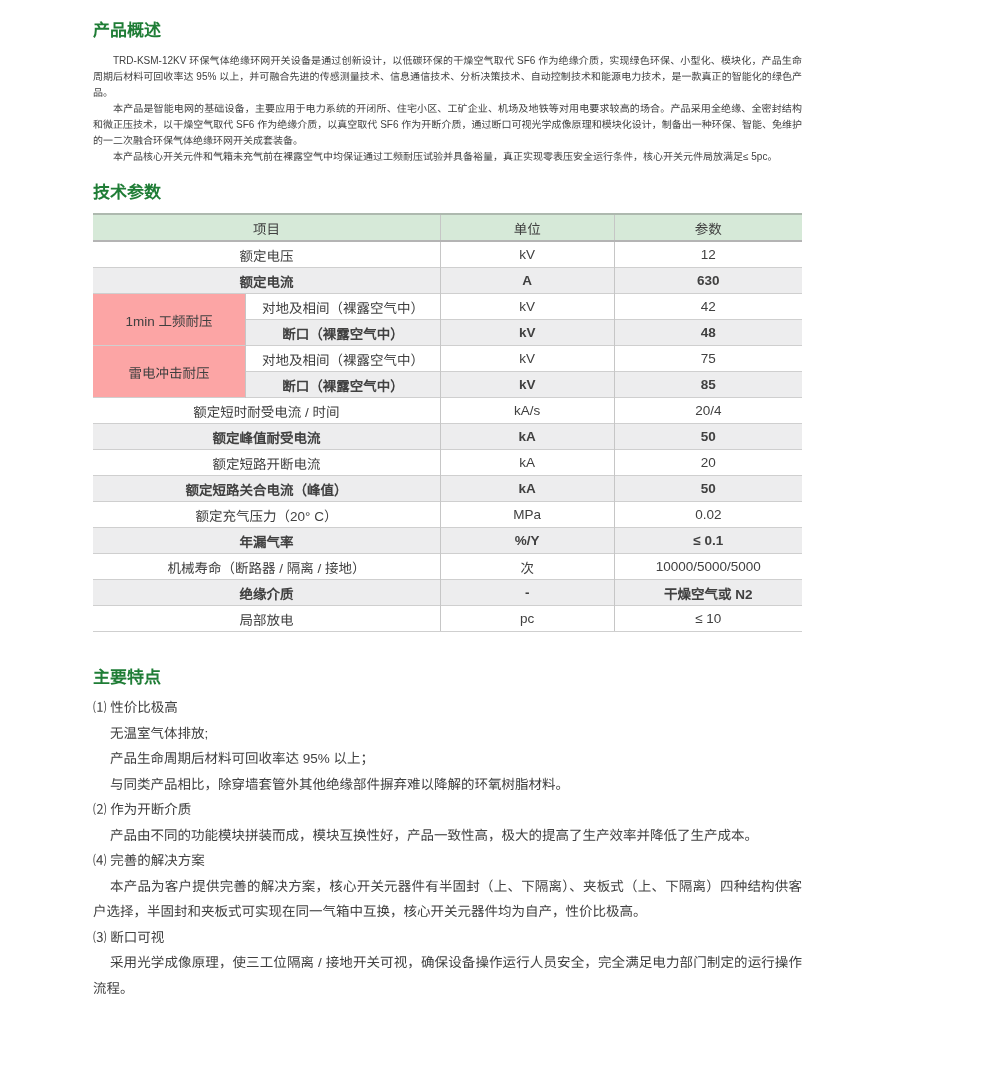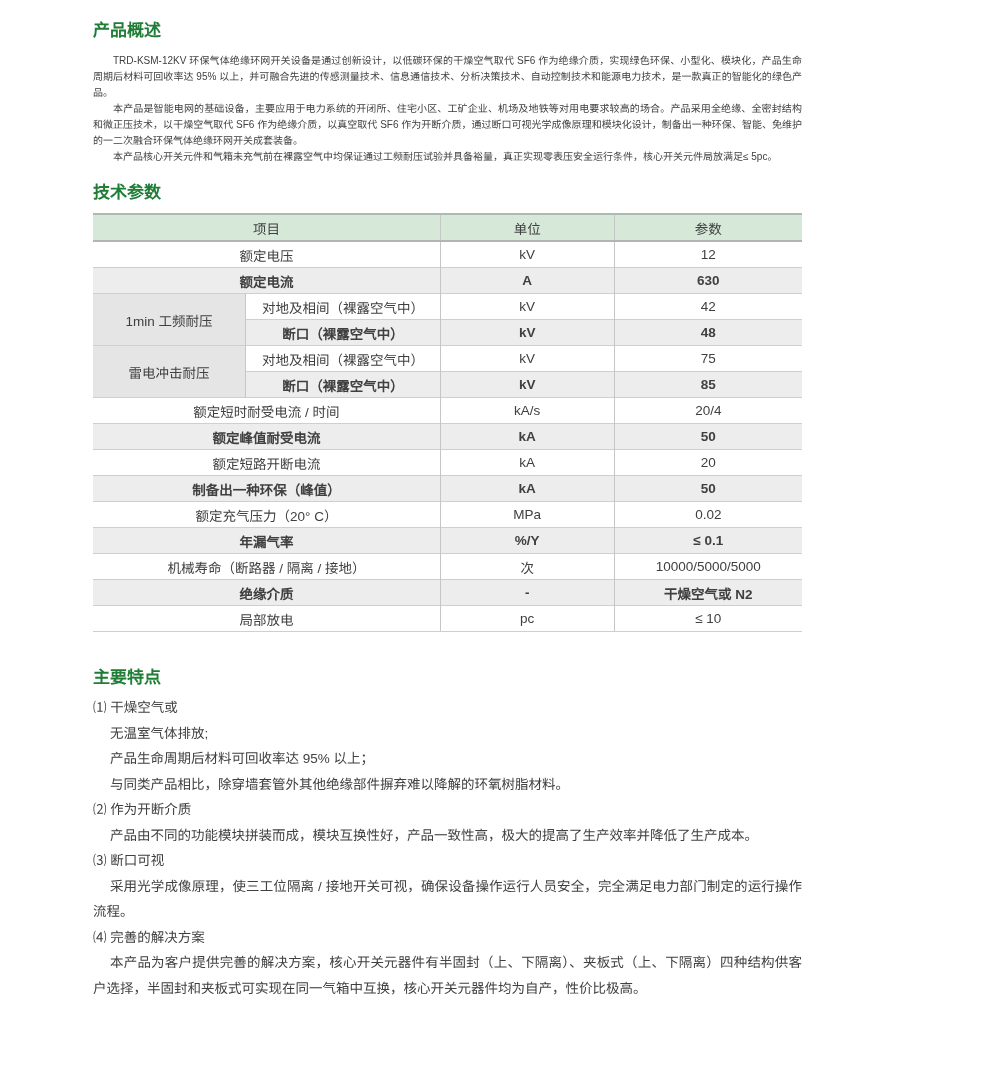--- a/index.html
+++ b/index.html
@@ -66,21 +66,21 @@
   .spec-table tbody tr:last-child td {
     border-bottom: 1px solid #cfcfcf;
     text-align: center;
   }
   .spec-table .c-unit,
   .spec-table .c-value,
   .spec-table .c-sub {
     border-left: 1px solid #c6c6c6;
   }
   .spec-table tr.alt td { background: #ededee; font-weight: bold; }
-  .spec-table td.merged { background: #e5e5e5; }
+  .spec-table td.merged { background: #fca5a5; }
   
   .features-title { margin-top: 36px; }
   .features-body {
     margin-top: 8px;
     font-size: 13.5px;
     line-height: 25.5px;
     text-align: justify;
   }
   .feature-heading {
     margin: 0;
@@ -163,21 +163,21 @@
           <td colspan="2" class="c-item">额定峰值耐受电流</td>
           <td class="c-unit">kA</td>
           <td class="c-value">50</td>
         </tr>
         <tr>
           <td colspan="2" class="c-item">额定短路开断电流</td>
           <td class="c-unit">kA</td>
           <td class="c-value">20</td>
         </tr>
         <tr class="alt">
-          <td colspan="2" class="c-item">制备出一种环保（峰值）</td>
+          <td colspan="2" class="c-item">额定短路关合电流（峰值）</td>
           <td class="c-unit">kA</td>
           <td class="c-value">50</td>
         </tr>
         <tr>
           <td colspan="2" class="c-item">额定充气压力（20° C）</td>
           <td class="c-unit">MPa</td>
           <td class="c-value">0.02</td>
         </tr>
         <tr class="alt">
           <td colspan="2" class="c-item">年漏气率</td>
@@ -201,37 +201,37 @@
         </tr>
       </tbody>
     </table>
   </section>
 
   <section>
     <h2 class="section-title features-title">主要特点</h2>
     <div class="features-body">
 
       <div class="feature">
-        <p class="feature-heading">⑴ 干燥空气或</p>
+        <p class="feature-heading">⑴ 性价比极高</p>
         <p class="feature-line">无温室气体排放;</p>
         <p class="feature-line">产品生命周期后材料可回收率达 95% 以上；</p>
         <p class="feature-line">与同类产品相比，除穿墙套管外其他绝缘部件摒弃难以降解的环氧树脂材料。</p>
       </div>
 
       <div class="feature">
         <p class="feature-heading">⑵ 作为开断介质</p>
         <p class="feature-line">产品由不同的功能模块拼装而成，模块互换性好，产品一致性高，极大的提高了生产效率并降低了生产成本。</p>
       </div>
 
       <div class="feature">
+        <p class="feature-heading">⑷ 完善的解决方案</p>
+        <p class="feature-line">本产品为客户提供完善的解决方案，核心开关元器件有半固封（上、下隔离）、夹板式（上、下隔离）四种结构供客户选择，半固封和夹板式可实现在同一气箱中互换，核心开关元器件均为自产，性价比极高。</p>
+      </div>
+
+      <div class="feature">
         <p class="feature-heading">⑶ 断口可视</p>
         <p class="feature-line">采用光学成像原理，使三工位隔离 / 接地开关可视，确保设备操作运行人员安全，完全满足电力部门制定的运行操作流程。</p>
       </div>
 
-      <div class="feature">
-        <p class="feature-heading">⑷ 完善的解决方案</p>
-        <p class="feature-line">本产品为客户提供完善的解决方案，核心开关元器件有半固封（上、下隔离）、夹板式（上、下隔离）四种结构供客户选择，半固封和夹板式可实现在同一气箱中互换，核心开关元器件均为自产，性价比极高。</p>
-      </div>
-
     </div>
   </section>
 
 </div>
 
 </body></html>

